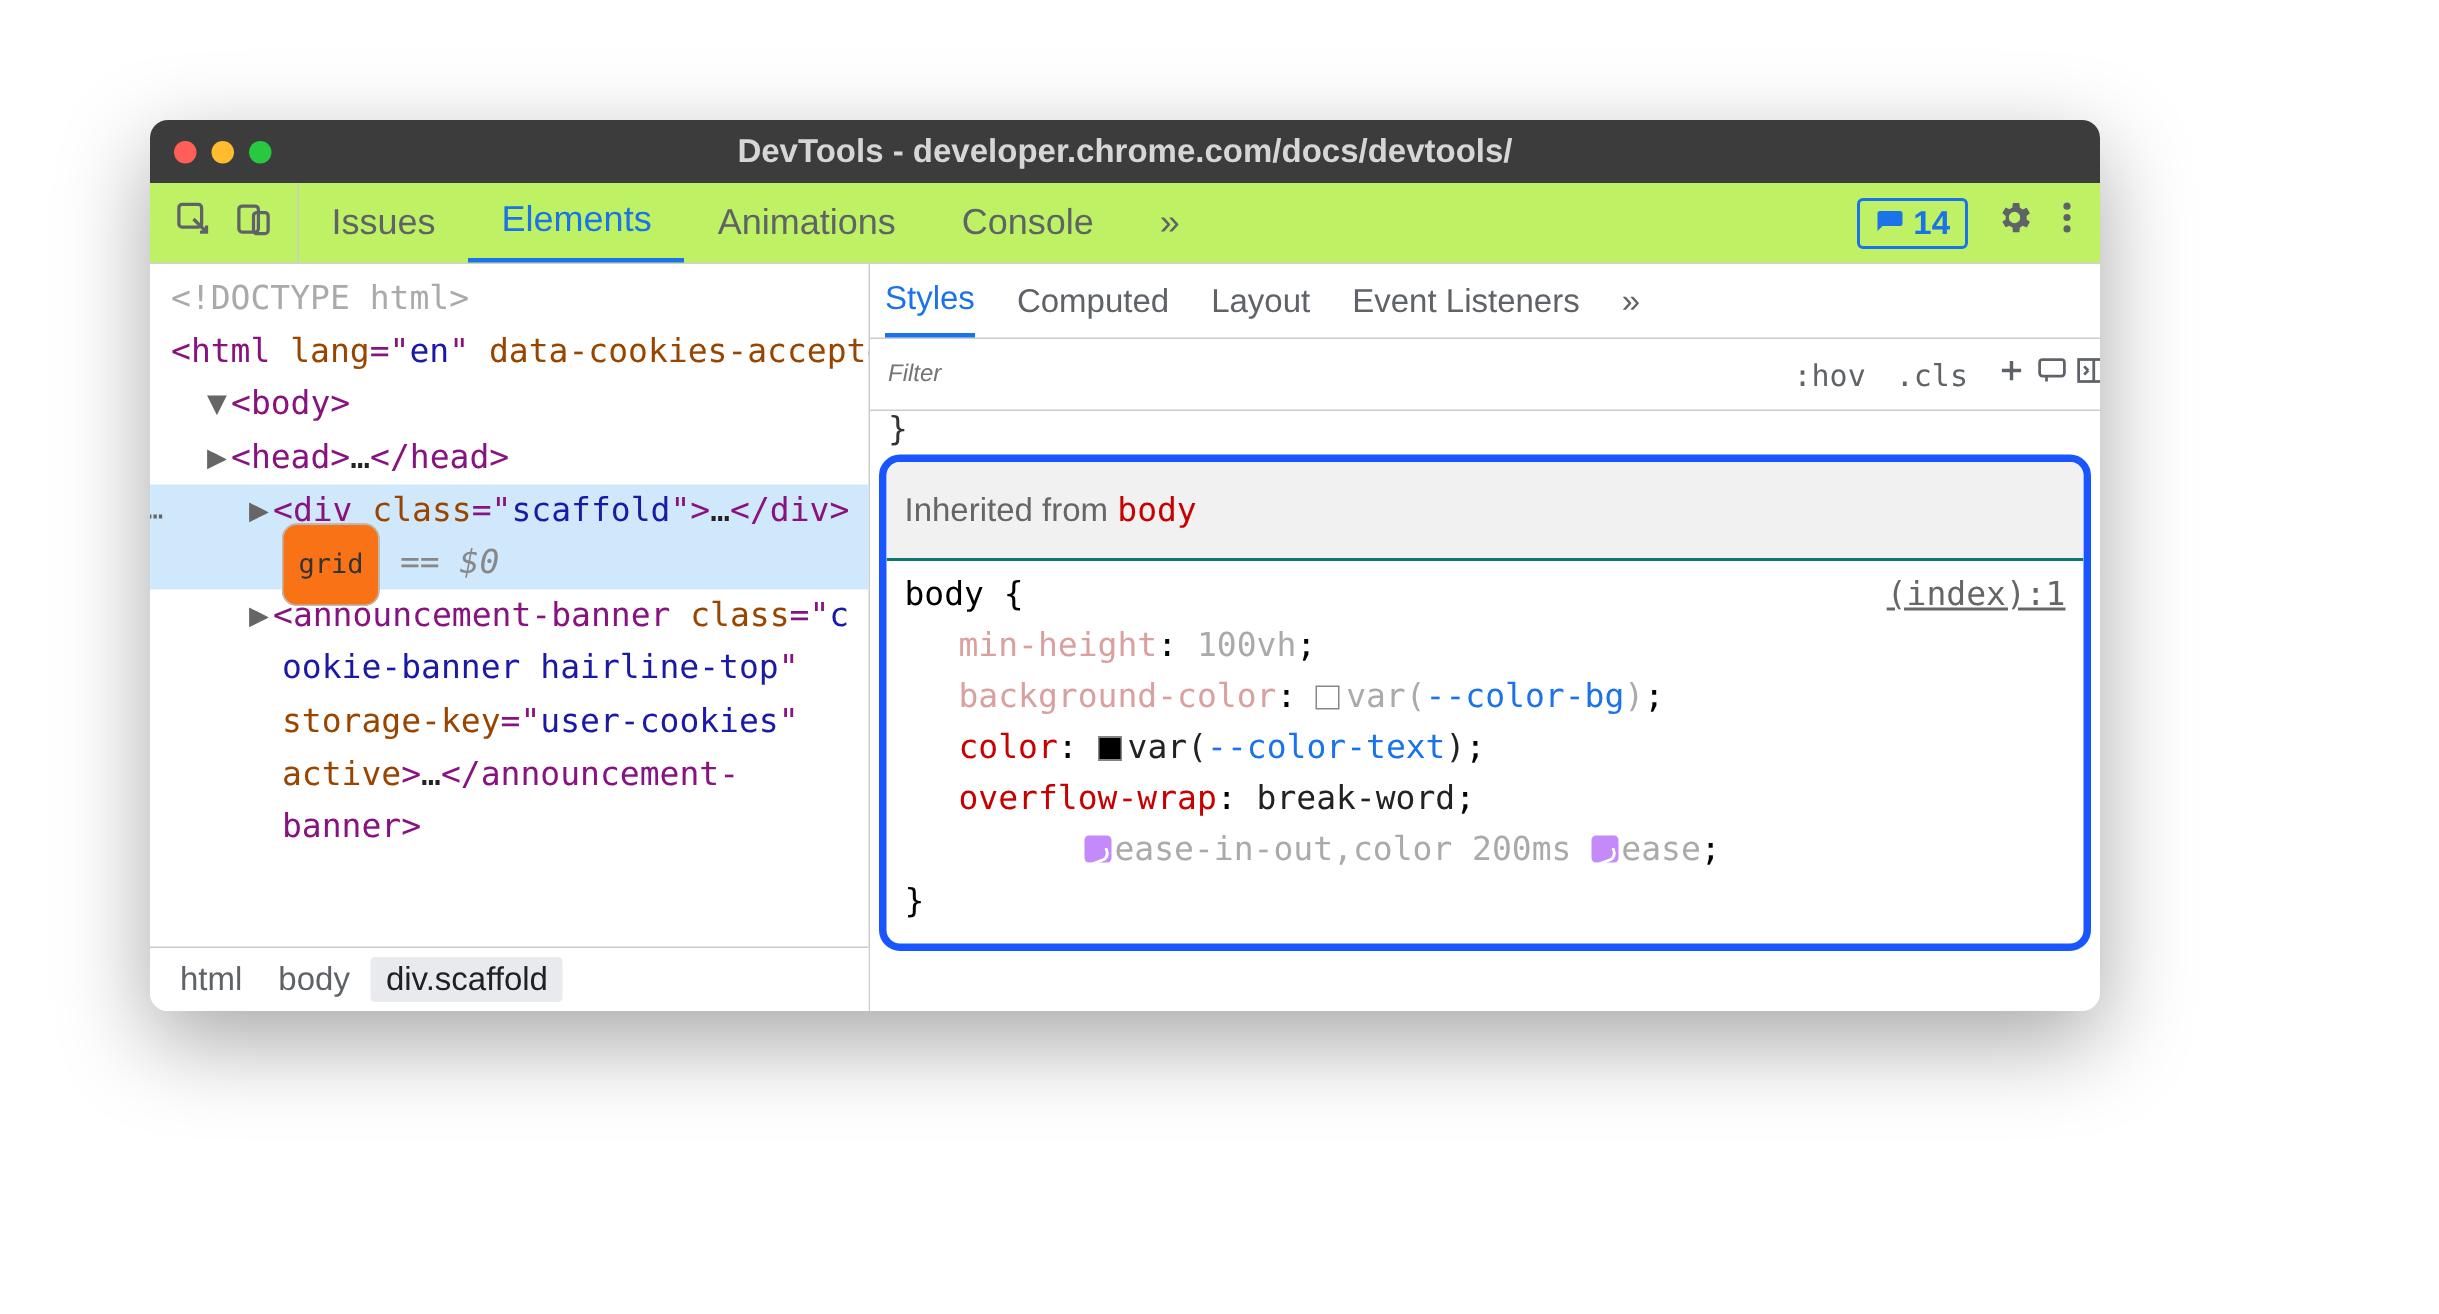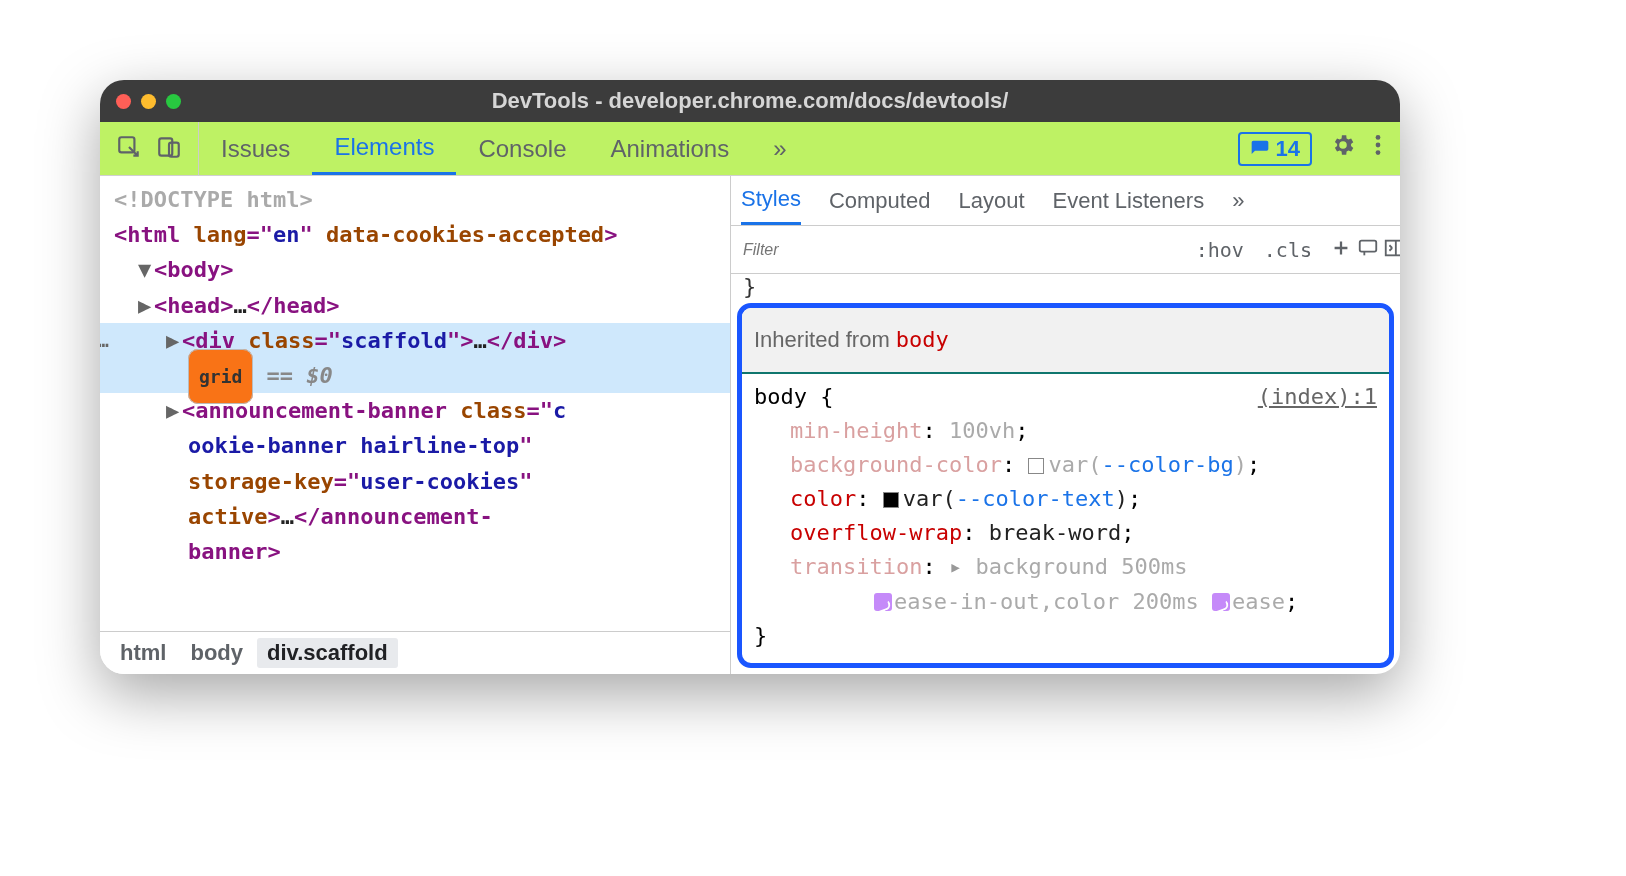--- a/index.html
+++ b/index.html
@@ -1,35 +1,35 @@
 <!DOCTYPE html>
 <html><head>
 <meta charset="utf-8">
 <style>
 * { box-sizing: border-box; margin: 0; padding: 0; }
 body { font-family: -apple-system, "Helvetica Neue", Arial, sans-serif; background: #fff; width: 1626px; height: 876px; padding: 80px 100px; }
-.window { width: 1300px; border-radius: 24px; overflow: hidden; box-shadow: 0 20px 60px rgba(0,0,0,0.35); background: #fff; }
+.window { width: 1300px; border-radius: 12px; overflow: hidden; box-shadow: 0 20px 60px rgba(0,0,0,0.35); background: #fff; }
 .titlebar { background: #3c3c3c; height: 42px; display: flex; align-items: center; padding: 0 16px; position: relative; }
 .traffic { display: flex; gap: 10px; }
 .dot { width: 15px; height: 15px; border-radius: 50%; }
 .dot.r { background: #ff5f57; }
 .dot.y { background: #febc2e; }
 .dot.g { background: #28c840; }
 .title { color: #d6d6d6; font-size: 22px; font-weight: 600; position: absolute; left: 0; right: 0; text-align: center; }
 .toolbar { height: 54px; border-bottom: 1px solid #d0d0d0; display: flex; align-items: center; background: #bef264; }
 .tool-icons { display: flex; align-items: center; gap: 14px; padding: 0 16px; border-right: 1px solid #ccc; height: 100%; }
 .tool-icons svg { width: 26px; height: 26px; fill: none; stroke: #5f6368; stroke-width: 2; }
 .tabs { display: flex; align-items: center; height: 100%; flex: 1; }
 .tab { padding: 0 22px; height: 100%; display: flex; align-items: center; font-size: 24px; color: #5f6368; cursor: pointer; }
 .tab.active { color: #1a73e8; border-bottom: 3px solid #1a73e8; font-weight: 500; }
 .toolbar-right { display: flex; align-items: flex-start; gap: 18px; padding: 0 18px; }
 .badge { border: 2px solid #1a73e8; color: #1a73e8; border-radius: 4px; padding: 2px 10px; font-size: 22px; font-weight: 600; display: flex; align-items: center; gap: 6px; }
 .gear, .more { color: #5f6368; }
 .panes { display: flex; height: 498px; }
-.dom { width: 631px; border-right: 1px solid #ccc; display: flex; flex-direction: column; font-family: Menlo, Consolas, monospace; font-size: 22px; position: relative; font-weight: bold; }
+.dom { width: 480px; border-right: 1px solid #ccc; display: flex; flex-direction: column; font-family: Menlo, Consolas, monospace; font-size: 22px; position: relative; }
 .dom-tree { flex: 1; padding: 6px 0 6px 14px; overflow: hidden; line-height: 1.6; }
 .dom-line { white-space: nowrap; }
 .doctype { color: #aaa; }
 .tagc { color: #881280; }
 .attrn { color: #994500; }
 .attrv { color: #1a1aa6; }
 .punct { color: #881280; }
 .domtxt { color: #222; }
 .expand { color: #666; display: inline-block; width: 16px; }
 .selrow { background: #cfe8fc; margin-left: -14px; padding-left: 14px; position: relative; }
@@ -87,22 +87,22 @@
             <path d="M12 12 L20 20 M16 20 L20 20 L20 16"></path>
           </svg></span>
       <span><svg viewBox="0 0 24 24">
             <rect x="3" y="4" width="12" height="16" rx="2"></rect>
             <rect x="12" y="8" width="9" height="13" rx="2"></rect>
           </svg></span>
     </div>
     <div class="tabs">
       <div class="tab">Issues</div>
       <div class="tab active">Elements</div>
+      <div class="tab">Animations</div>
       <div class="tab">Console</div>
-      <div class="tab">Animations</div>
       <div class="tab">»</div>
     </div>
     <div class="toolbar-right">
       <div class="badge">
         <svg width="20" height="20" viewBox="0 0 24 24" fill="#1a73e8">
             <path d="M20 2H4a2 2 0 0 0-2 2v14l4-4h14a2 2 0 0 0 2-2V4a2 2 0 0 0-2-2z"></path>
           </svg>
         <span>14</span>
       </div>
       <span class="gear"><svg width="26" height="26" viewBox="0 0 24 24" fill="#5f6368">
@@ -169,20 +169,19 @@
         <div class="inh-hdr"><span>Inherited from </span><span class="sel">body</span></div>
         <div class="rule">
           <div class="ruleh">
               <span>body {</span>
               <span class="src">(index):1</span>
             </div>
           <div class="decl dim"><span class="prop">min-height</span>: <span class="val">100vh</span>;</div>
           <div class="decl dim"><span class="prop">background-color</span>: <span class="sw white"></span><span class="val">var(</span><span class="varr">--color-bg</span><span class="val">)</span>;</div>
           <div class="decl"><span class="prop">color</span>: <span class="sw black"></span><span class="val">var(</span><span class="varr">--color-text</span><span class="val">)</span>;</div>
           <div class="decl"><span class="prop">overflow-wrap</span>: <span class="val">break-word</span>;</div>
-          <div class="decl dim"><span class="prop">transition</span>: <span class="arrow">▸ </span><span class="val">background 500ms</span></div>
           <div class="decl dim" style="padding-left:120px"><span class="ease"></span><span class="val">ease-in-out,color 200ms </span><span class="ease"></span><span class="val">ease</span>;</div>
           <div>}</div>
         </div>
       </div>
     </div>
   </div>
 </div>
 
 </body></html>

